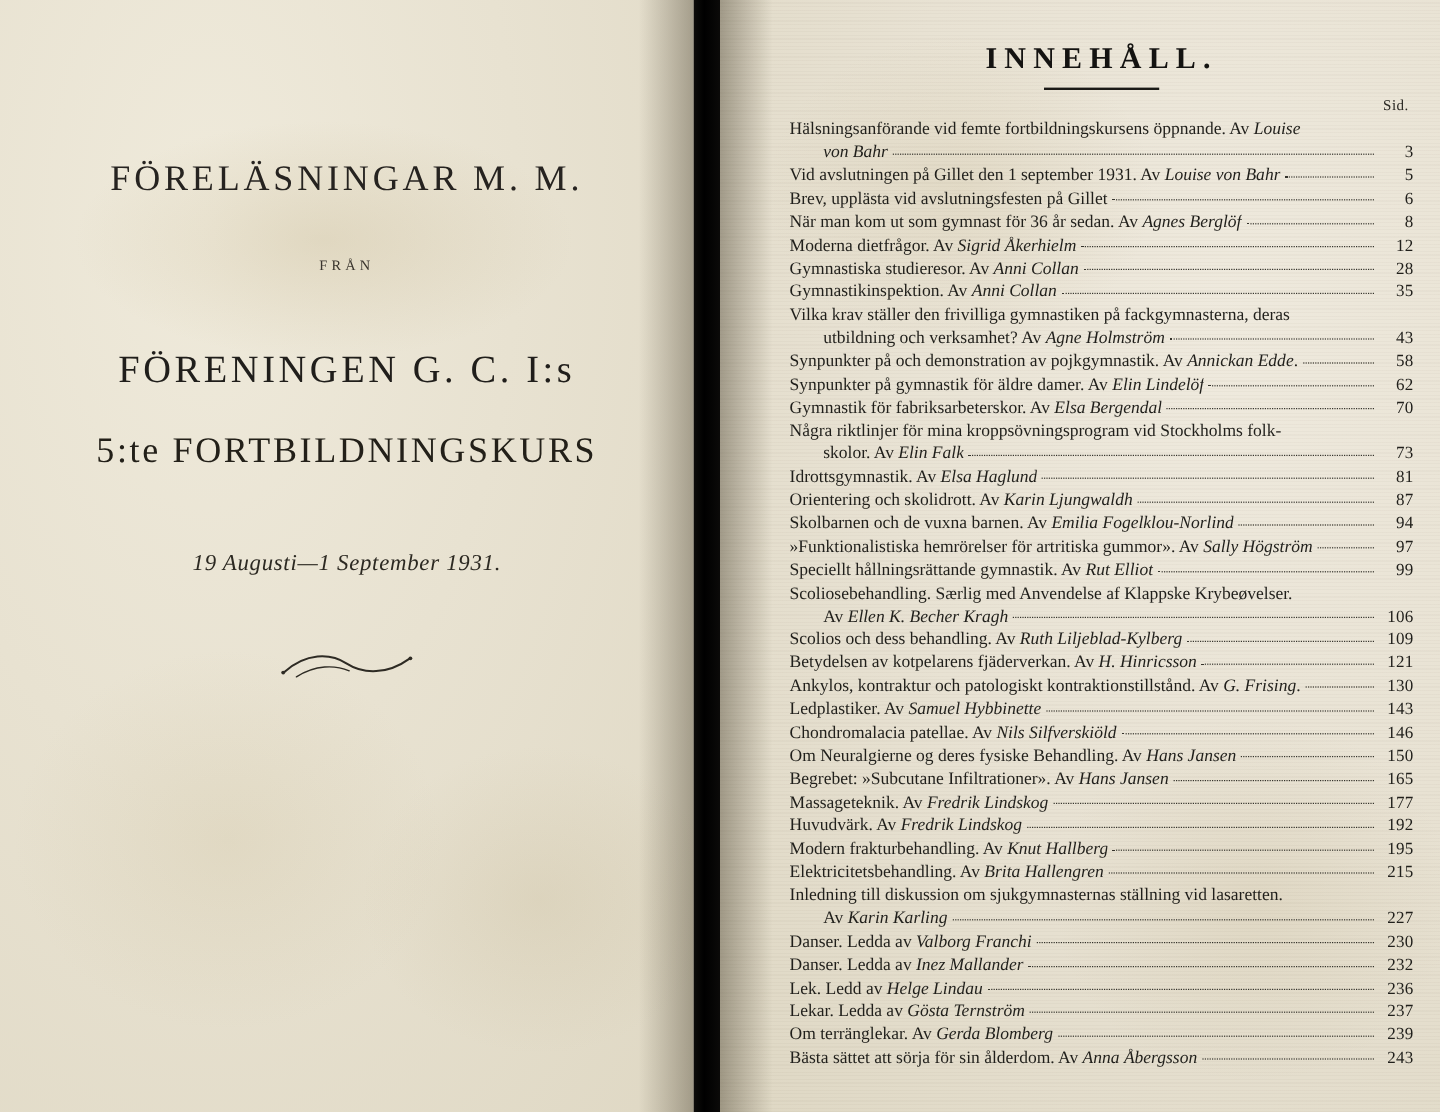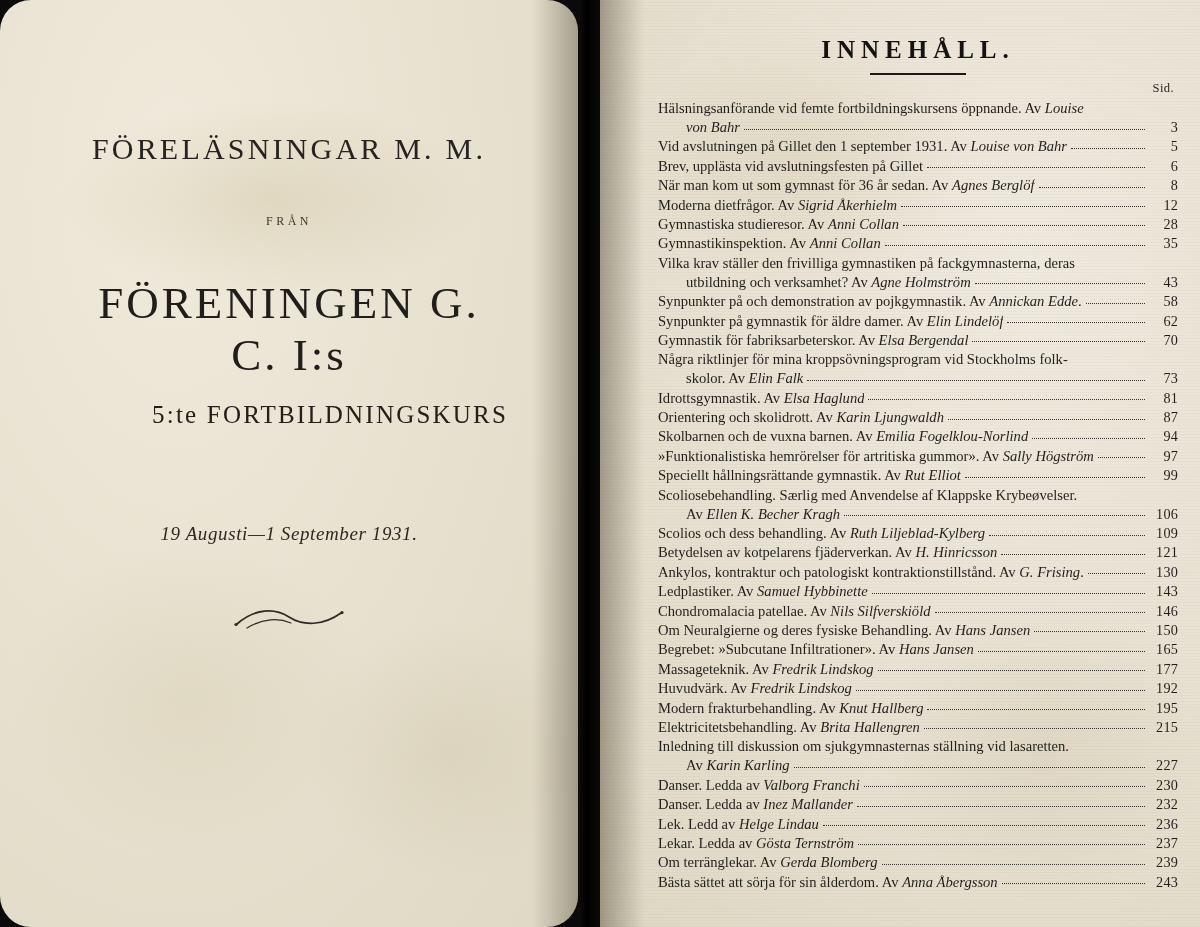--- a/index.html
+++ b/index.html
@@ -17,21 +17,20 @@
     background: #0a0a0a;
   }
 
   
   .left-page {
     position: relative;
     width: 578px; height: 927px;
     background:
       radial-gradient(ellipse at 30% 20%, #efeadb 0%, #e8e2d1 45%, #dfd8c4 100%);
     overflow: hidden;
-    border-radius: 31px;
   }
   .left-page::after {
     content: "";
     position: absolute; top: 0; right: 0; bottom: 0; width: 46px;
     background: linear-gradient(to right, rgba(120,110,85,0.00), rgba(70,62,44,0.40));
     pointer-events: none;
   }
   .paper-stain {
     position: absolute;
     border-radius: 50%;
@@ -60,34 +59,33 @@
     font-weight: 400;
     color: #262320;
   }
   .title-fran {
     margin-top: 48px;
     font-size: 12px;
     letter-spacing: 3.5px;
     color: #3a352e;
   }
   .title-org {
-    margin-top: 48px;
-    font-size: 45px;
+    margin-top: 60px;
+    font-size: 32px;
     letter-spacing: 3px;
     color: #201e1b;
   }
   .title-course {
-    margin-top: 20px;
-    font-size: 25px;
+    margin-top: 33px;
+    font-size: 30px;
     letter-spacing: 2.2px;
     color: #232019;
-    text-align: right;
   }
   .title-dates {
-    margin-top: 94px;
+    margin-top: 66px;
     font-size: 19px;
     font-style: italic;
     letter-spacing: 0.6px;
     color: #2c2922;
   }
   .ornament {
     margin-top: 56px;
     height: 36px;
     display: flex;
     align-items: center;

